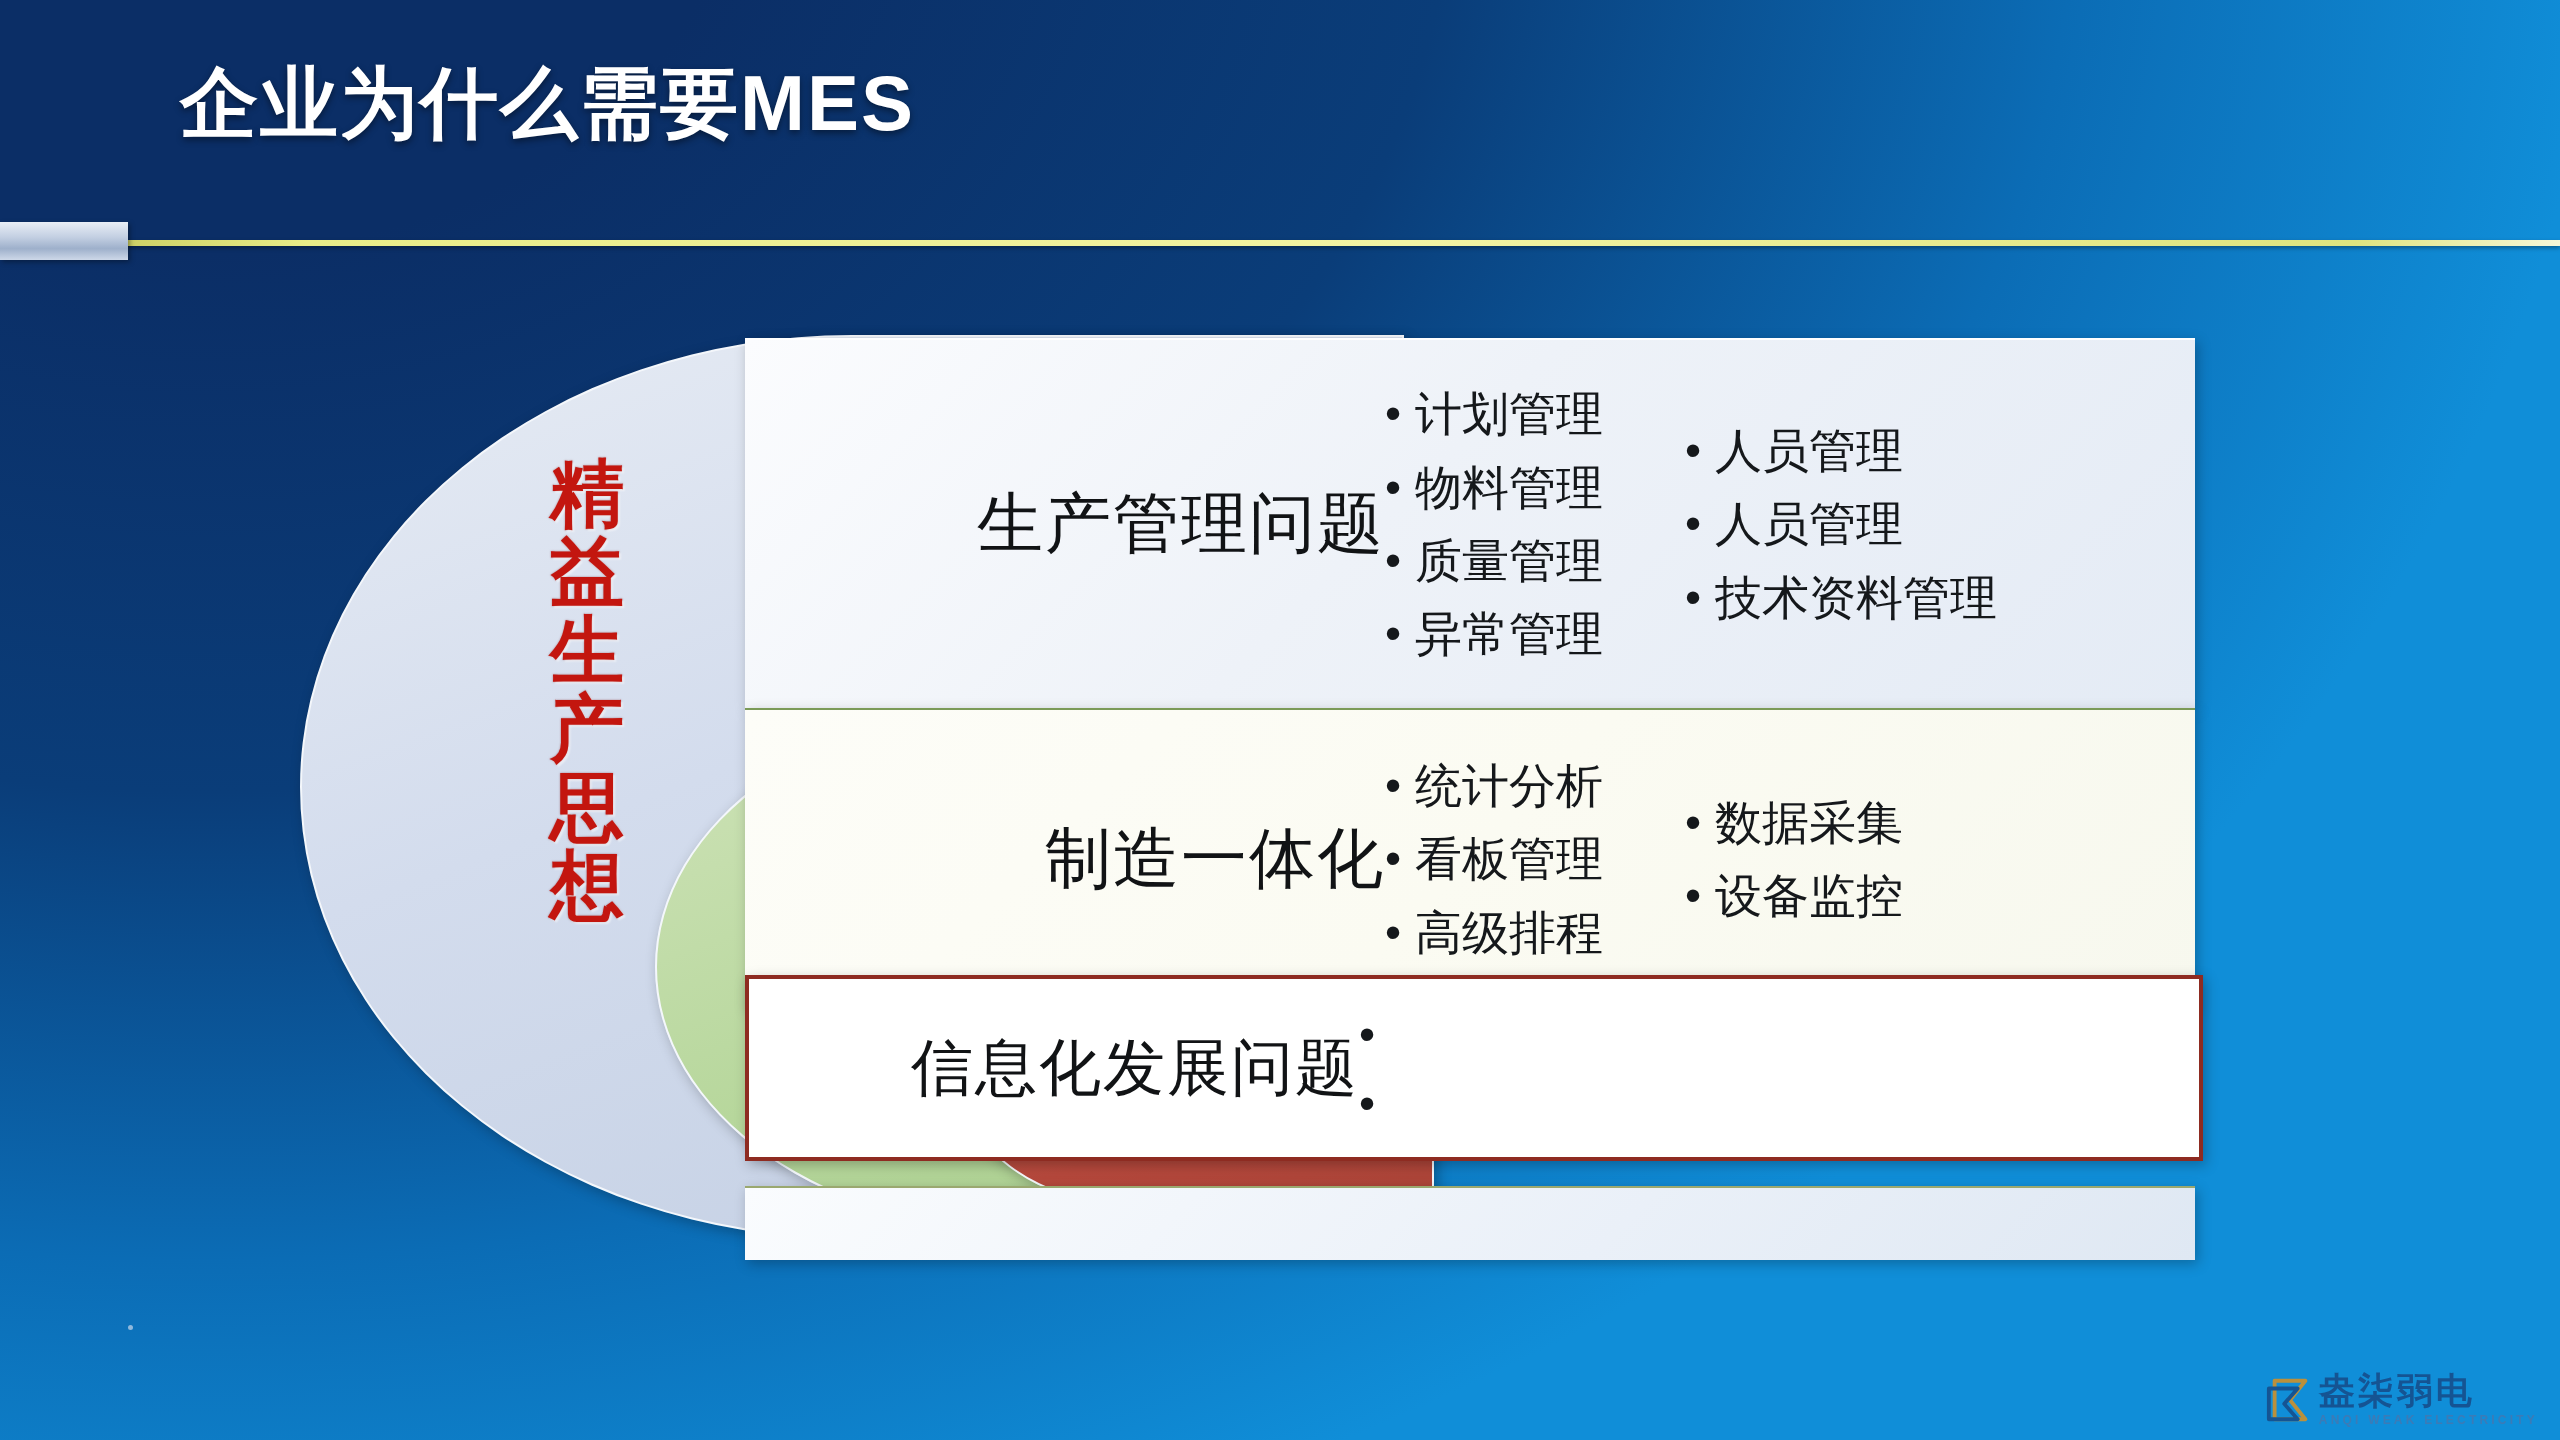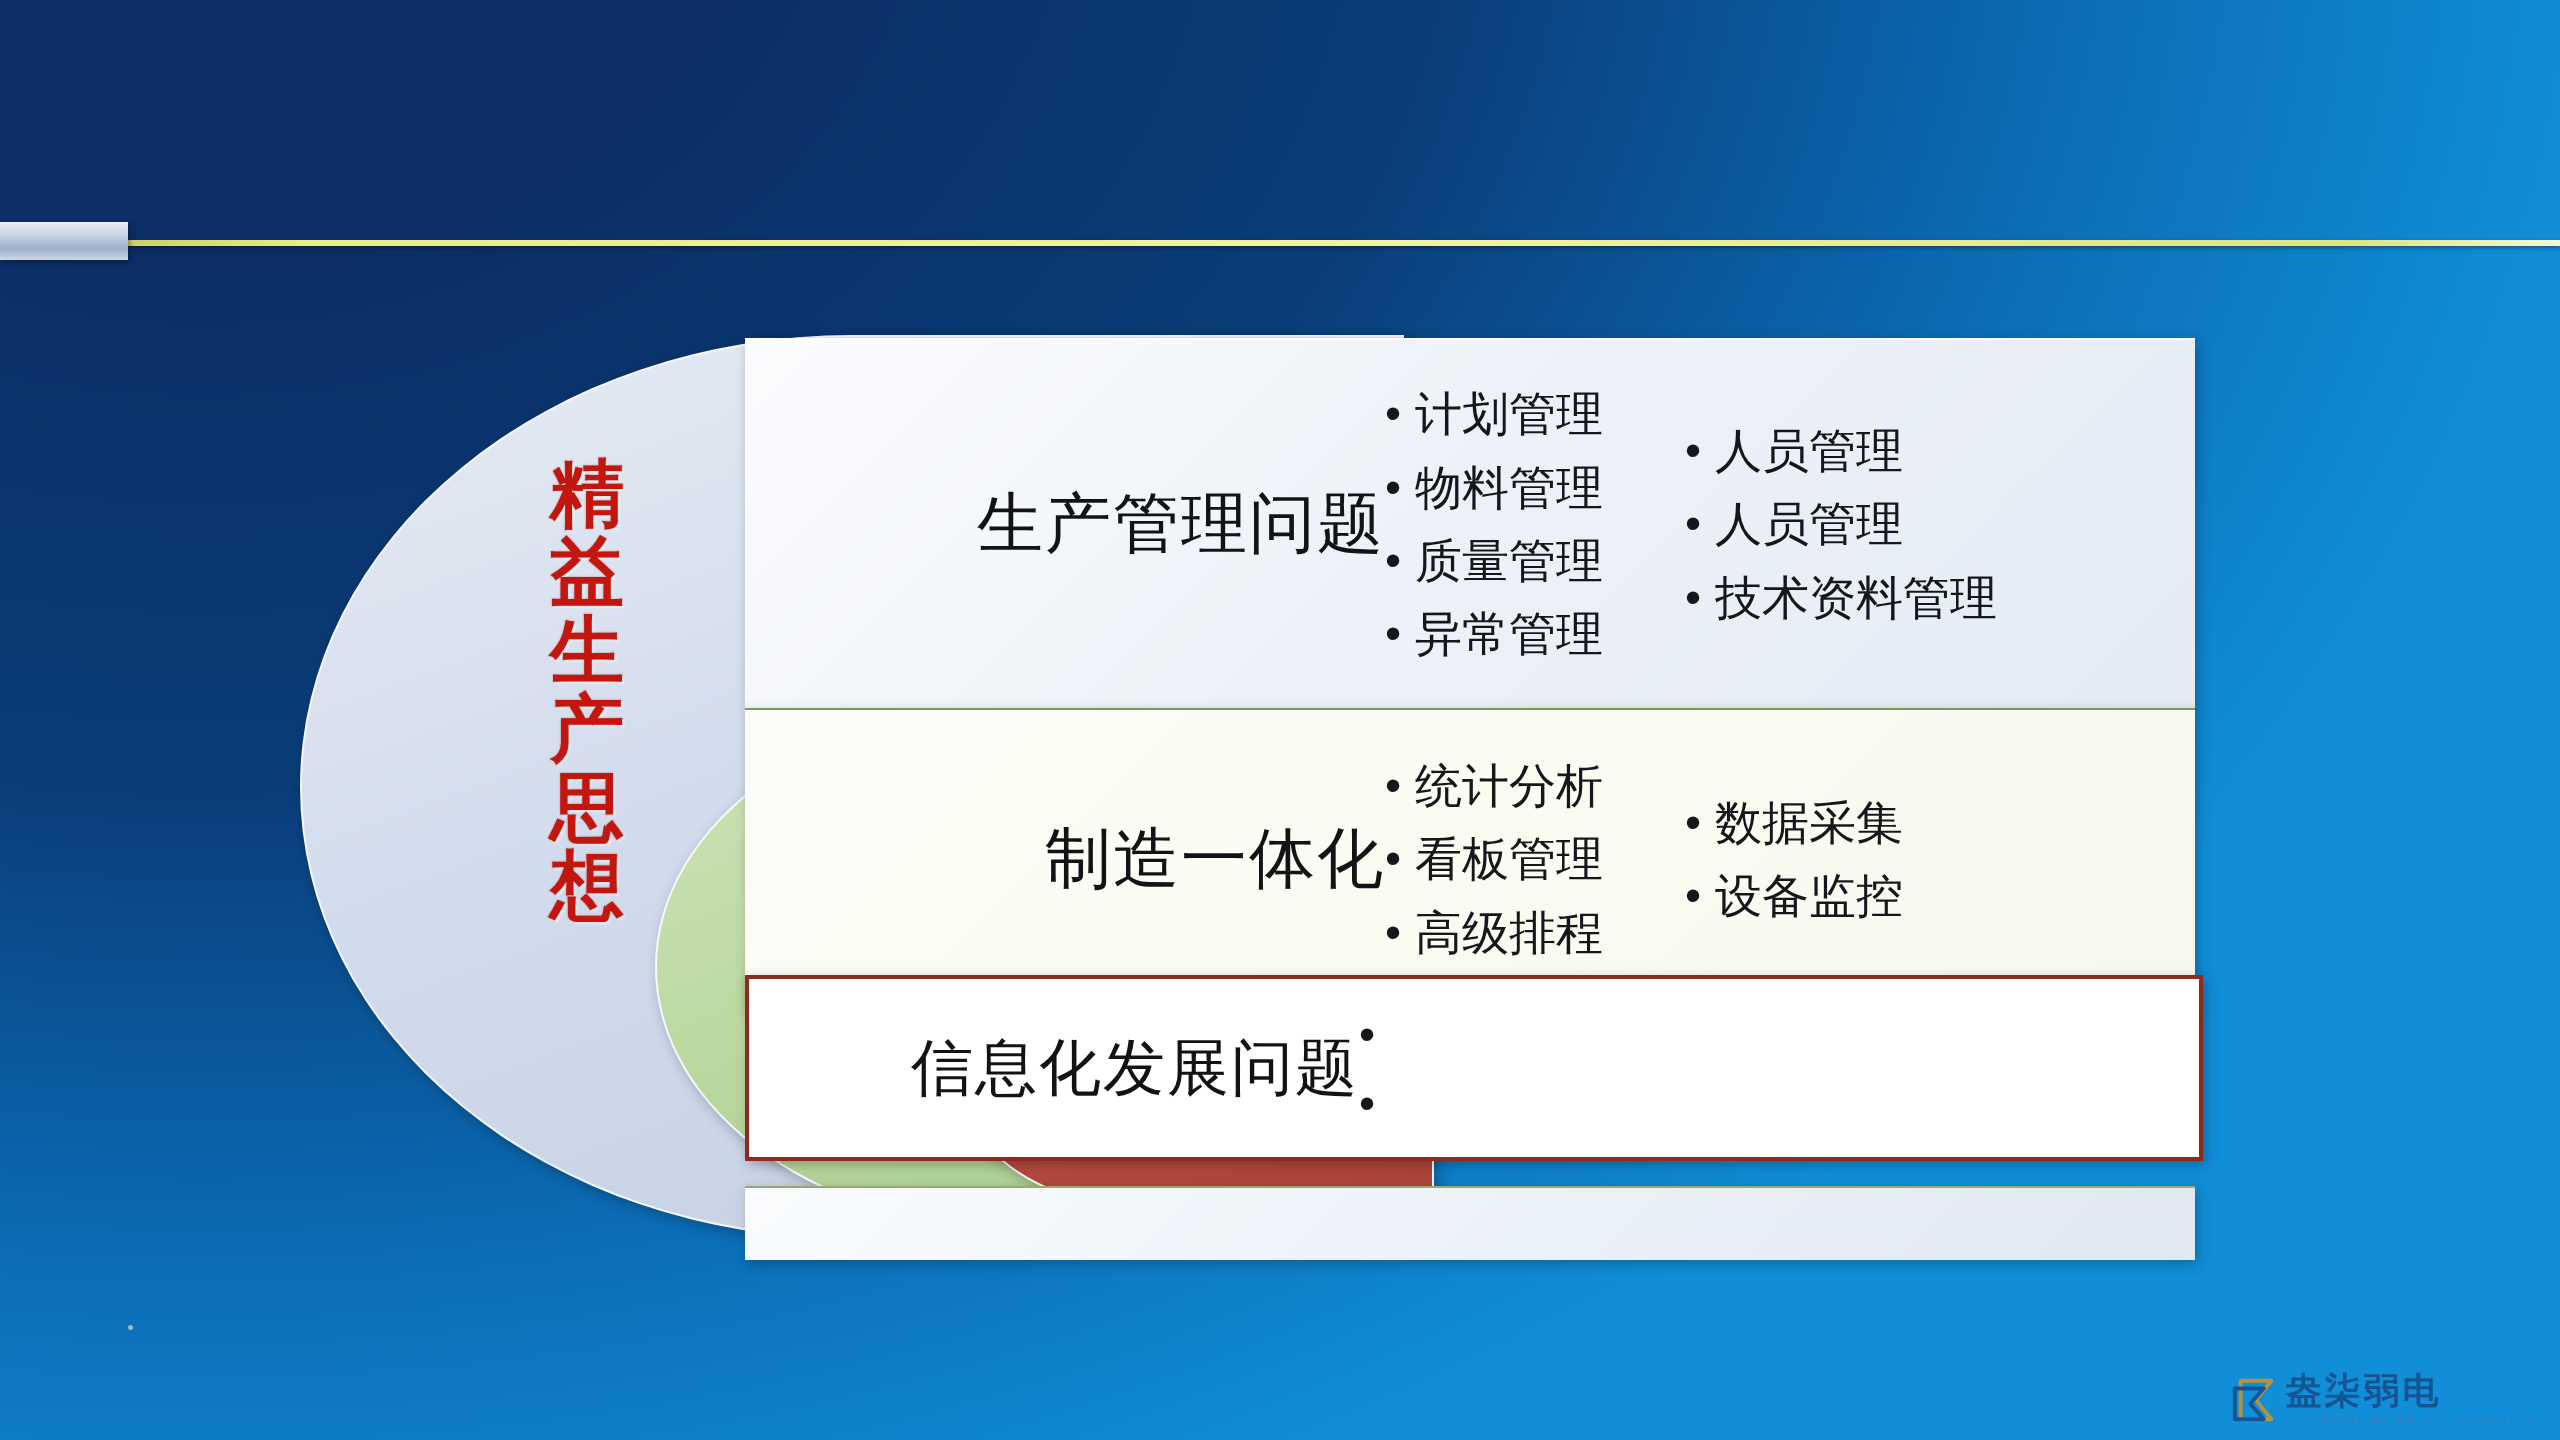--- a/index.html
+++ b/index.html
@@ -118,31 +118,32 @@
   }
   
   .watermark{
     position:absolute;right:22px;bottom:14px;
     display:flex;align-items:center;
     opacity:.92;
   }
   .wm-mark{width:58px;height:50px;flex:0 0 auto;}
   .wm-text{display:flex;flex-direction:column;line-height:1;}
   .wm-cn{font-size:36px;font-weight:700;color:#16508e;letter-spacing:3px;}
-  .wm-en{font-size:12px;font-weight:400;color:#3f7ab5;letter-spacing:3.2px;margin-top:5px;margin-left:36px;}
+  .wm-en{font-size:12px;font-weight:700;color:#3f7ab5;letter-spacing:3.2px;margin-top:5px;}
   .dot-mark{
     position:absolute;left:128px;bottom:110px;
     width:5px;height:5px;background:#8fb9dd;border-radius:50%;
   }
 </style>
 </head>
 <body>
 
 <div class="slide">
 
+  <div class="title">企业为什么需要MES</div>
   <div class="divider"></div>
   <div class="divider-cap"></div>
 
   <div class="oval o1"></div>
   <div class="oval o2"></div>
   <div class="oval o3"></div>
 
   <div class="vcaption">
     <span>精</span>
     <span>益</span>

